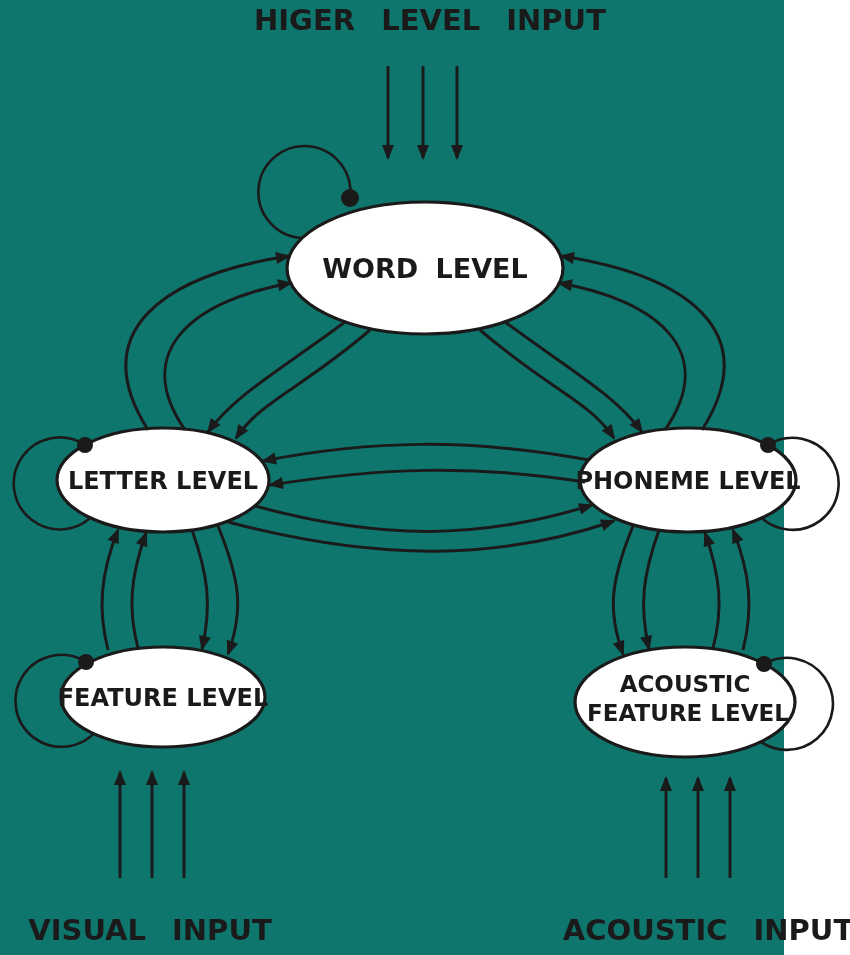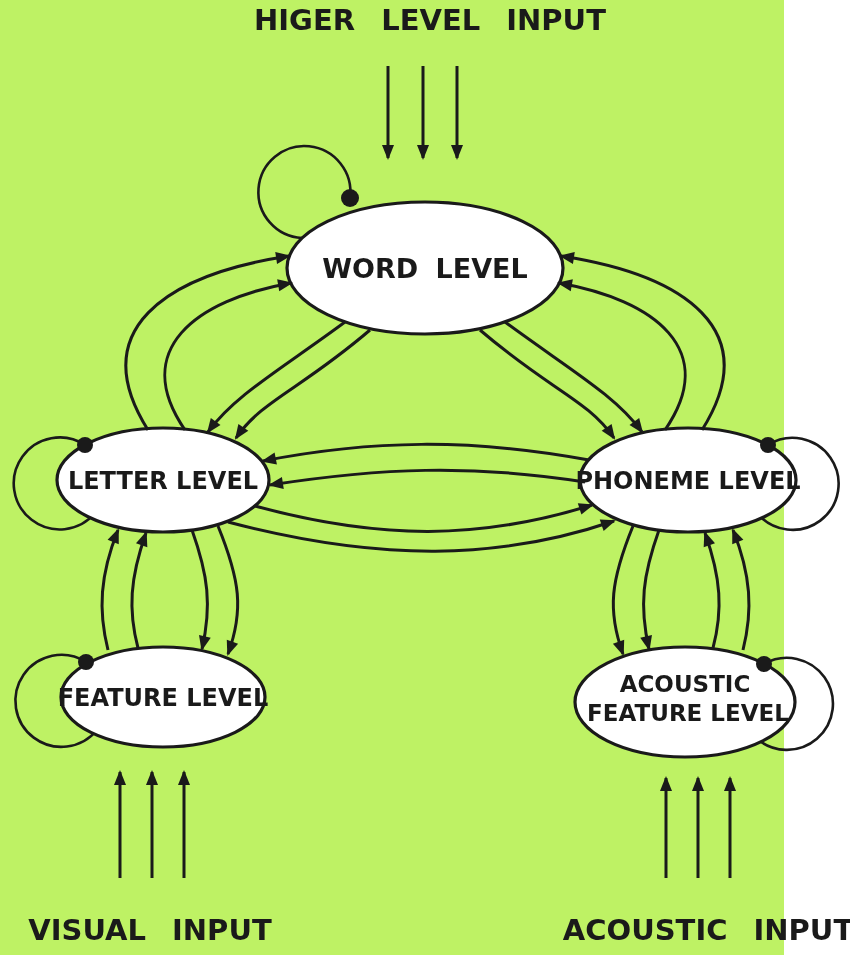--- a/index.html
+++ b/index.html
@@ -7,21 +7,21 @@
     padding: 0;
     background: #ffffff;
     width: 850px;
     height: 955px;
     font-family: "DejaVu Sans", sans-serif;
   }
   .diagram-wrap {
     position: relative;
     width: 784px;
     height: 955px;
-    background: #bef264;
+    background: #0f766e;
   }
   svg { display: block; }
   .edge {
     fill: none;
     stroke: #1a1a1a;
     stroke-width: 3;
   }
   .edge-thin {
     fill: none;
     stroke: #1a1a1a;

